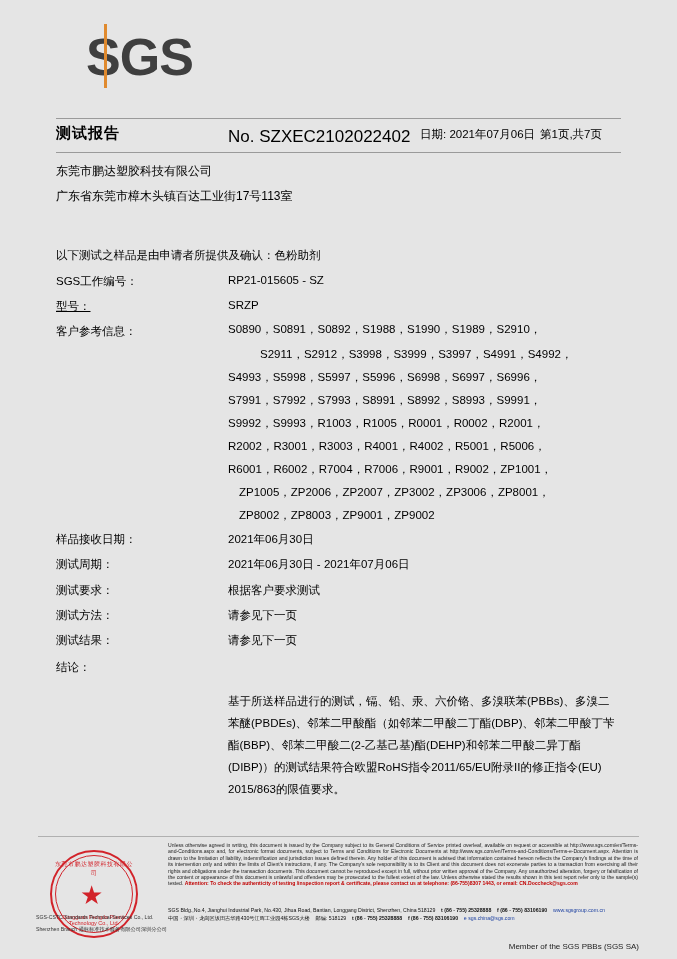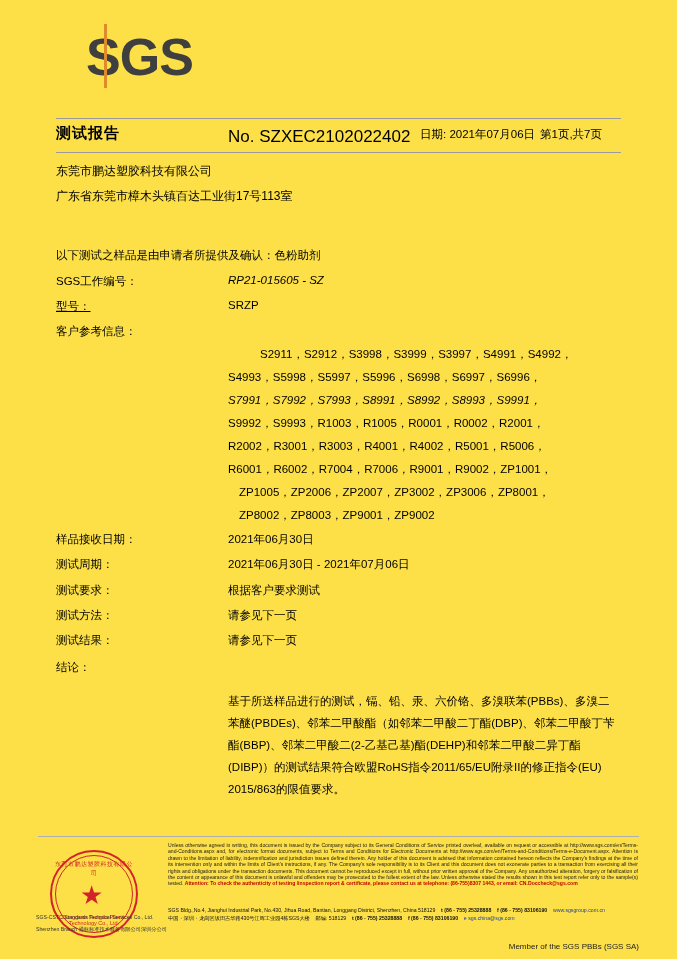--- a/index.html
+++ b/index.html
@@ -12,21 +12,21 @@
     height: 959px;
     position: relative;
     font-family: "Liberation Sans", sans-serif;
     color: #000000;
     overflow: hidden;
   }
   .page {
     position: relative;
     width: 677px;
     height: 959px;
-    background: #fde047;
+    background: #e5e5e5;
   }
 
   
   .logo-block {
     position: absolute;
     left: 86px;
     top: 30px;
     width: 115px;
     height: 62px;
   }
@@ -254,29 +254,30 @@
   <div class="report-no">No. SZXEC2102022402</div>
   <div class="report-date">日期: 2021年07月06日</div>
   <div class="report-page">第1页,共7页</div>
 
   <div class="company-name">东莞市鹏达塑胶科技有限公司</div>
   <div class="company-addr">广东省东莞市樟木头镇百达工业街17号113室</div>
 
   <div class="intro-line">以下测试之样品是由申请者所提供及确认：色粉助剂</div>
 
   <div class="field-label" style="top:274px;">SGS工作编号：</div>
-  <div class="field-value" style="top:274px;font-style:italic;">RP21-015605 - SZ</div>
+  <div class="field-value" style="top:274px;">RP21-015605 - SZ</div>
 
   <div class="field-label" style="top:299px;text-decoration:underline;">型号：</div>
   <div class="field-value" style="top:299px;">SRZP</div>
 
   <div class="field-label" style="top:324px;">客户参考信息：</div>
+  <div class="field-value" style="top:322px;">S0890，S0891，S0892，S1988，S1990，S1989，S2910，</div>
   <div class="field-value" style="top:347px;margin-left:32px;">S2911，S2912，S3998，S3999，S3997，S4991，S4992，</div>
   <div class="field-value" style="top:370px;">S4993，S5998，S5997，S5996，S6998，S6997，S6996，</div>
-  <div class="field-value" style="top:393px;font-style:italic;">S7991，S7992，S7993，S8991，S8992，S8993，S9991，</div>
+  <div class="field-value" style="top:393px;">S7991，S7992，S7993，S8991，S8992，S8993，S9991，</div>
   <div class="field-value" style="top:416px;">S9992，S9993，R1003，R1005，R0001，R0002，R2001，</div>
   <div class="field-value" style="top:439px;">R2002，R3001，R3003，R4001，R4002，R5001，R5006，</div>
   <div class="field-value" style="top:462px;">R6001，R6002，R7004，R7006，R9001，R9002，ZP1001，</div>
   <div class="field-value indent" style="top:485px;">ZP1005，ZP2006，ZP2007，ZP3002，ZP3006，ZP8001，</div>
   <div class="field-value indent" style="top:508px;">ZP8002，ZP8003，ZP9001，ZP9002</div>
 
   <div class="field-label" style="top:532px;">样品接收日期：</div>
   <div class="field-value" style="top:532px;">2021年06月30日</div>
 
   <div class="field-label" style="top:557px;">测试周期：</div>

